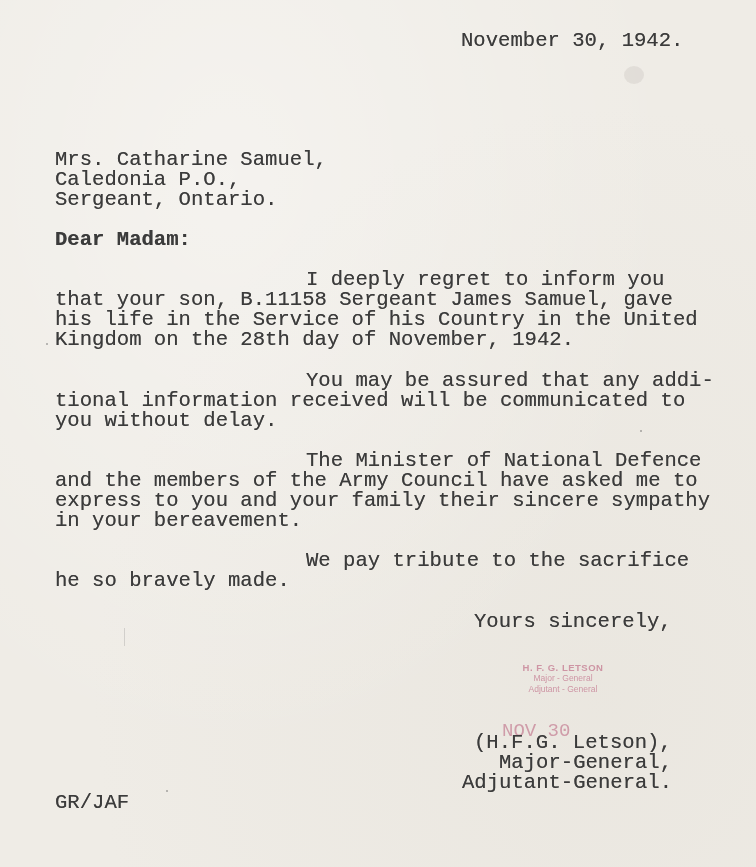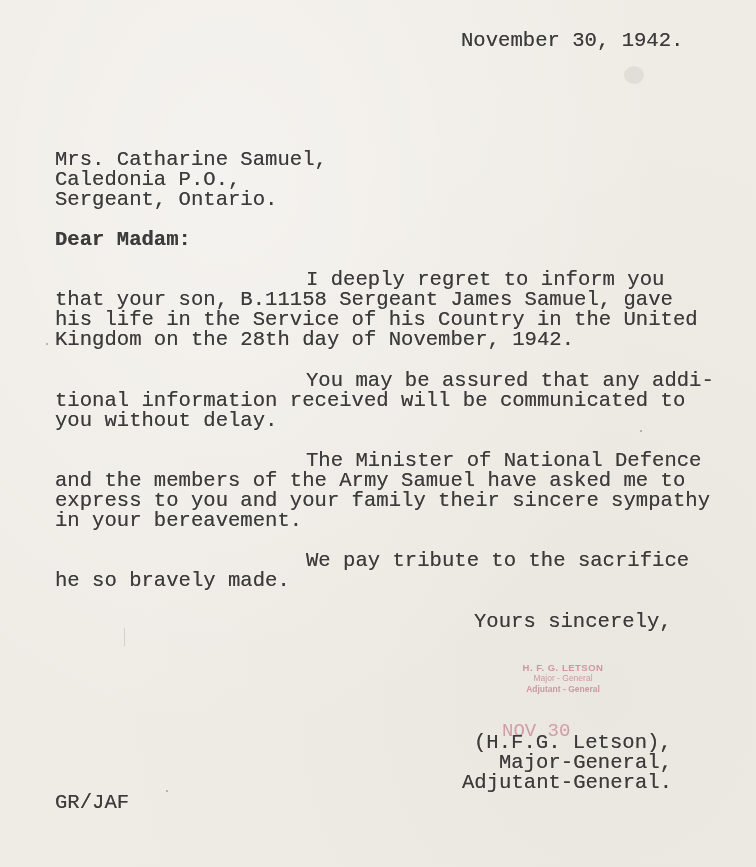--- a/index.html
+++ b/index.html
@@ -39,21 +39,21 @@
       top: 662px;
       width: 110px;
       text-align: center;
       color: #c9879a;
       font-family: "Liberation Sans", "DejaVu Sans", sans-serif;
       line-height: 11px;
       opacity: 0.85;
     }
     .stamp .s1 { font-size: 9.5px; font-weight: bold; letter-spacing: 0.5px; }
     .stamp .s2 { font-size: 8.5px; }
-    .stamp .s3 { font-size: 8.5px; font-weight: bold; }
+    .stamp .s3 { font-size: 8.5px; }
     .date-stamp {
       position: absolute;
       left: 502px;
       top: 720px;
       font-family: "Liberation Mono", "DejaVu Sans Mono", monospace;
       font-size: 19px;
       color: #c98a9c;
       opacity: 0.8;
       white-space: pre;
     }
@@ -105,21 +105,21 @@
   </div>
 
   <div>
     <div class="line" style="left:306px; top:371px;">You may be assured that any addi-</div>
     <div class="line" style="left:55px; top:391px;">tional information received will be communicated to</div>
     <div class="line" style="left:55px; top:411px;">you without delay.</div>
   </div>
 
   <div>
     <div class="line" style="left:306px; top:451px;">The Minister of National Defence</div>
-    <div class="line" style="left:55px; top:471px;">and the members of the Army Samuel have asked me to</div>
+    <div class="line" style="left:55px; top:471px;">and the members of the Army Council have asked me to</div>
     <div class="line" style="left:55px; top:491px;">express to you and your family their sincere sympathy</div>
     <div class="line" style="left:55px; top:511px;">in your bereavement.</div>
   </div>
 
   <div>
     <div class="line" style="left:306px; top:551px;">We pay tribute to the sacrifice</div>
     <div class="line" style="left:55px; top:571px;">he so bravely made.</div>
   </div>
 
   <div class="line" style="left:474px; top:612px;">Yours sincerely,</div>

